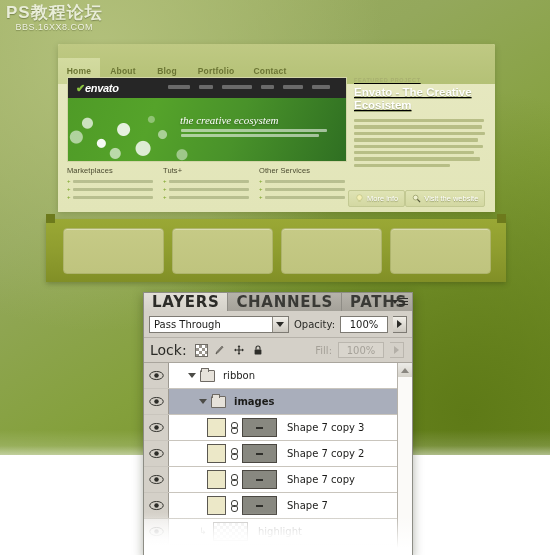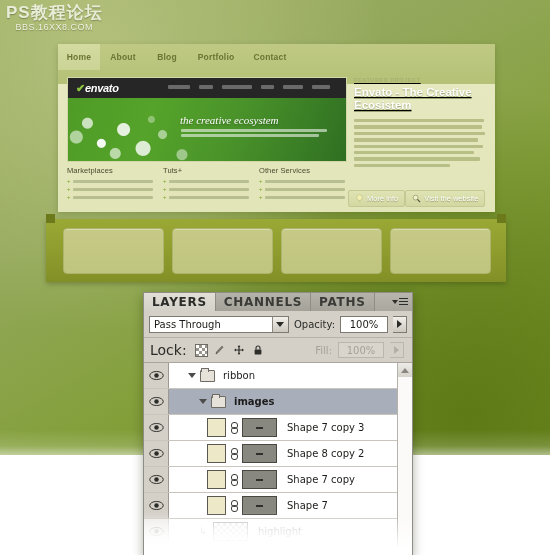--- a/index.html
+++ b/index.html
@@ -41,21 +41,21 @@
   #mockup{
     position:absolute;left:58px;top:44px;width:437px;height:168px;
     background:linear-gradient(to bottom,#e7e9c2 0%,#e2e5b8 100%);
     box-shadow:0 2px 6px rgba(40,50,10,.22);
     border-radius:2px 2px 0 0;
   }
   #navbar{
     position:absolute;left:0;top:0;width:437px;height:40px;
     background:linear-gradient(to bottom,#bfc983 0%,#b4c176 100%);
     border-radius:2px 2px 0 0;
-    display:flex;align-items:flex-start;
+    display:flex;align-items:flex-end;
   }
   .navitem{
     font-size:8.5px;font-weight:bold;color:#6b7534;
     padding:0 0;height:26px;line-height:26px;text-align:center;
     letter-spacing:.2px;
   }
   .navitem.active{background:linear-gradient(to bottom,#d3dba0,#cbd495);color:#6b7534;}
 
   #hero{
     position:absolute;left:9px;top:33px;width:278px;height:83px;
@@ -151,21 +151,21 @@
     border:1px solid #8d8d85;
   }
   
   #ps-tabs{
     position:relative;height:18px;
     background:linear-gradient(to bottom,#b9b6ae,#a9a69e);
     display:flex;align-items:stretch;
   }
   .ps-tab{
     display:flex;align-items:center;padding:0 8px;
-    font-size:12px;font-weight:bold;color:#3a3a36;letter-spacing:.7px;
+    font-size:15px;font-weight:bold;color:#3a3a36;letter-spacing:.7px;
     border-right:1px solid #8f8d86;
     background:linear-gradient(to bottom,#b6b3ab,#a4a199);
   }
   .ps-tab.active{
     background:linear-gradient(to bottom,#e2dfd7,#d4d1c9);
     color:#2c2c28;
   }
   #ps-menu-btn{
     position:absolute;right:4px;top:3px;width:16px;height:12px;
     display:flex;align-items:center;justify-content:center;
@@ -571,21 +571,21 @@
           <div class="body">
             <span class="indent2" style="width:30px;"></span>
             <span class="thumb"></span>
             <span class="linkic">
                 <i></i>
                 <i></i>
               </span>
             <span class="vmask">
                 <span class="dash"></span>
               </span>
-            <span class="lname" style="margin-left:6px;">Shape 8 copy 2</span>
+            <span class="lname" style="margin-left:6px;">Shape 7 copy 2</span>
           </div>
         </div>
 
         <div class="lrow">
           <div class="eye-cell">
             <svg class="eye" width="15" height="11" viewBox="0 0 16 11">
                 <ellipse cx="8" cy="5.5" rx="7.2" ry="4.3" fill="none" stroke="#2c2c28" stroke-width="1"></ellipse>
                 <circle cx="8" cy="5.5" r="2.4" fill="#2c2c28"></circle>
               </svg>
           </div>

